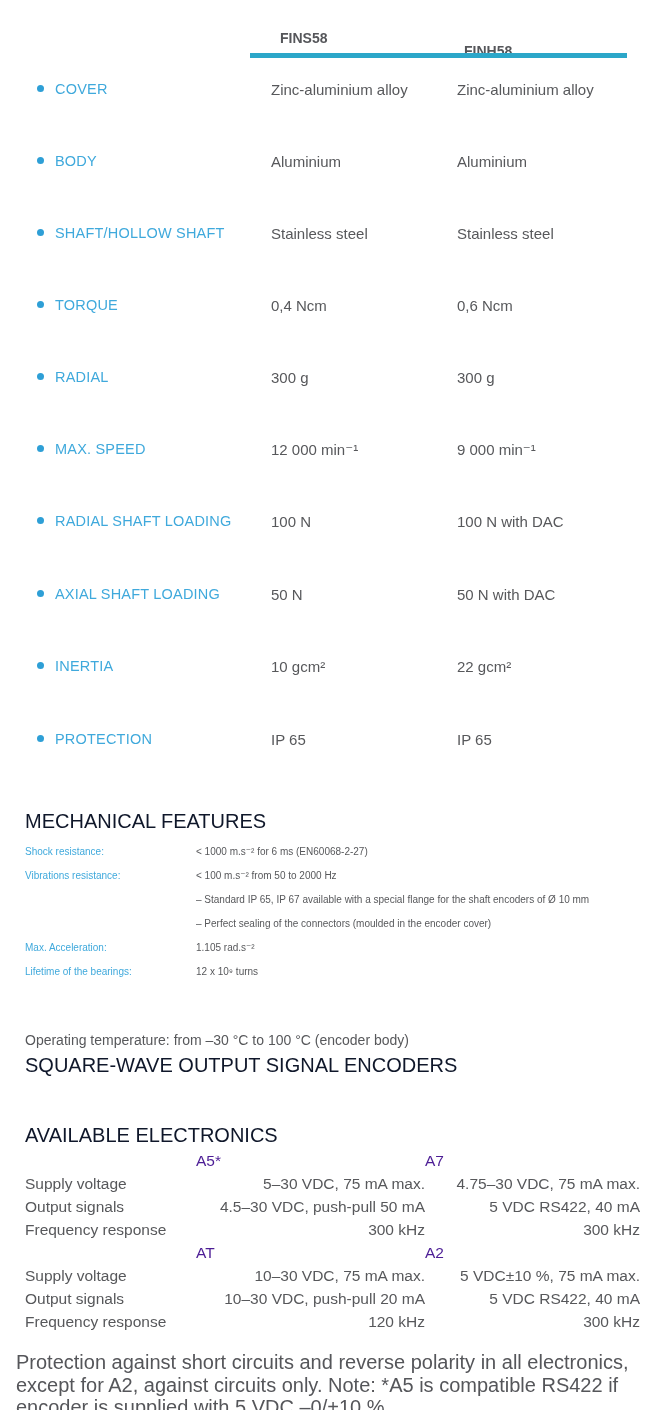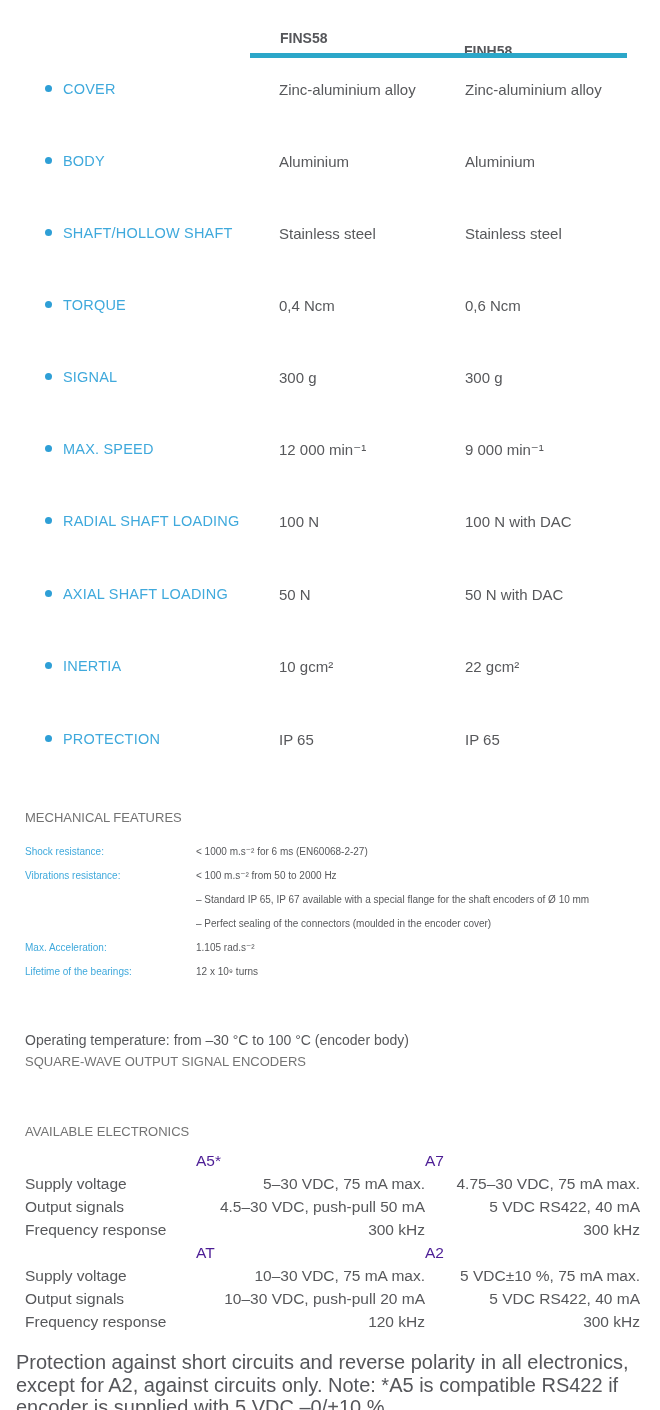--- a/index.html
+++ b/index.html
@@ -10,28 +10,28 @@
   }
   .page{position:absolute;inset:0;background:#fff;}
 
   
   .col-head{position:absolute;top:30px;font-size:14px;font-weight:bold;color:#55565A;white-space:nowrap;}
   .h-fins{left:280px;}
   .h-finh{left:464px;margin-top:13px;}
   .rule{position:absolute;left:250px;top:53px;width:377px;height:5px;background:#2CA7C9;}
 
   
-  .spec-row{position:absolute;left:16px;width:570px;height:20px;font-size:15px;}
+  .spec-row{position:absolute;left:8px;width:570px;height:20px;font-size:15px;}
   .bullet{position:absolute;left:29px;top:4px;width:7px;height:7px;border-radius:50%;background:#2E9FD6;}
   .slabel{position:absolute;left:47px;top:0;color:#3FA9DC;font-size:14.5px;letter-spacing:.2px;white-space:nowrap;}
   .sval1{position:absolute;left:263px;top:0;white-space:nowrap;}
   .sval2{position:absolute;left:449px;top:0;white-space:nowrap;}
 
   
-  .section-title{position:absolute;left:25px;font-size:13px;color:#737373;white-space:nowrap;}
+  .section-title{position:absolute;left:25px;font-size:20px;color:#0f172a;white-space:nowrap;}
   .t-mech{top:810px;}
   .t-sq{top:1054px;}
   .t-elec{top:1124px;}
 
   
   .mech-grid{
     position:absolute;left:25px;top:840px;width:591px;
     display:grid;grid-template-columns:171px 420px;
     font-size:10px;line-height:24px;
   }
@@ -82,21 +82,21 @@
     <span class="sval2">Stainless steel</span>
   </div>
   <div class="spec-row" style="top:297px">
     <span class="bullet"></span>
     <span class="slabel">TORQUE</span>
     <span class="sval1">0,4 Ncm</span>
     <span class="sval2">0,6 Ncm</span>
   </div>
   <div class="spec-row" style="top:369px">
     <span class="bullet"></span>
-    <span class="slabel">SIGNAL</span>
+    <span class="slabel">RADIAL</span>
     <span class="sval1">300 g</span>
     <span class="sval2">300 g</span>
   </div>
   <div class="spec-row" style="top:441px">
     <span class="bullet"></span>
     <span class="slabel">MAX. SPEED</span>
     <span class="sval1">12 000 min⁻¹</span>
     <span class="sval2">9 000 min⁻¹</span>
   </div>
   <div class="spec-row" style="top:513px">

